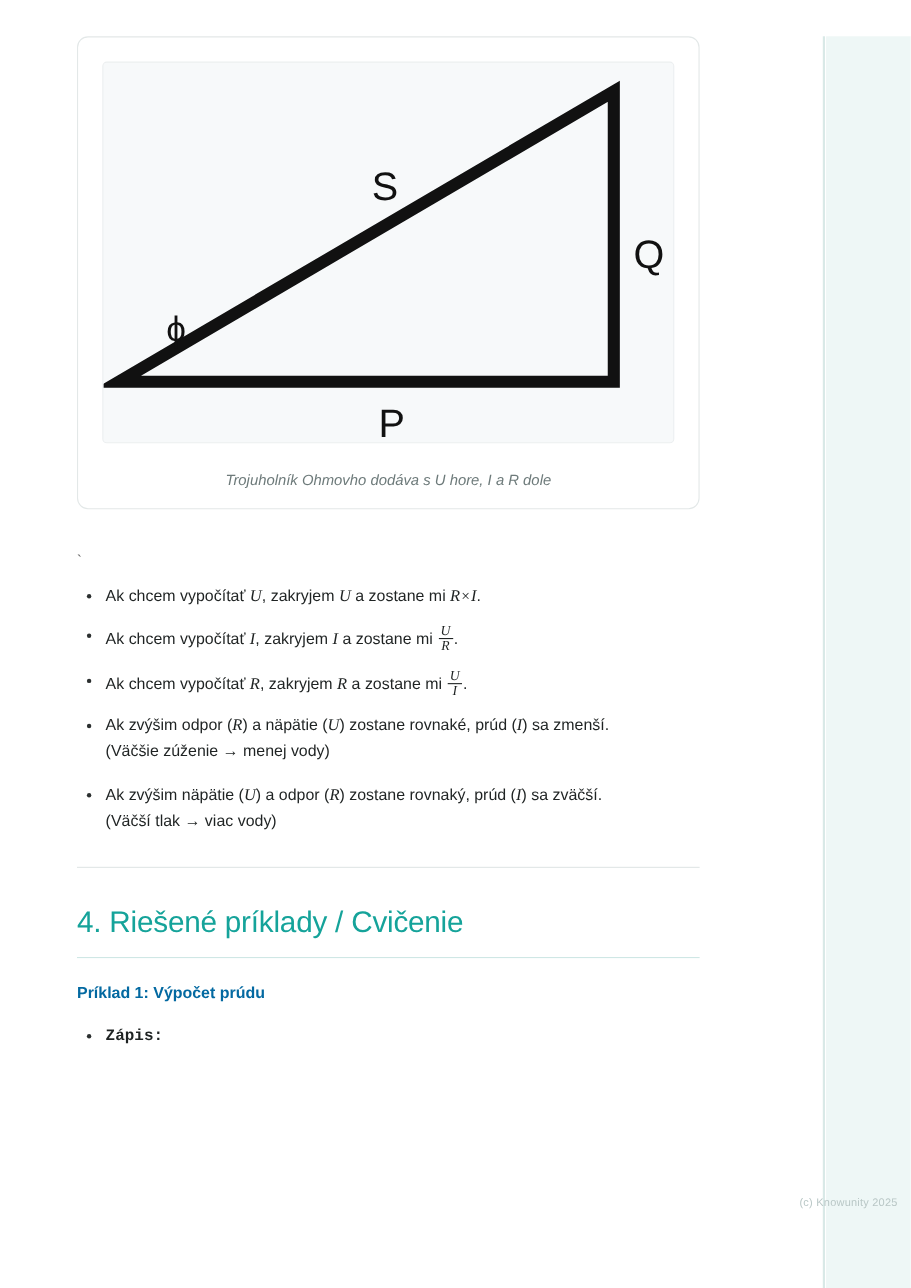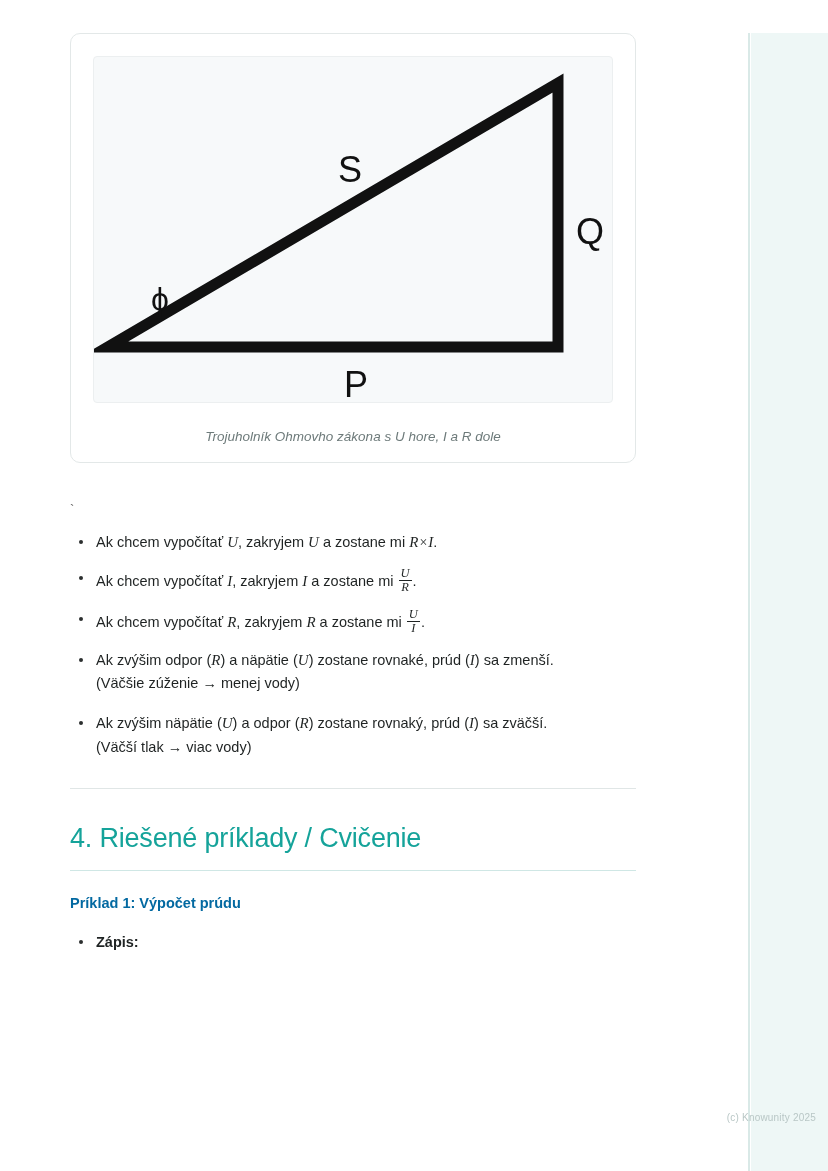--- a/index.html
+++ b/index.html
@@ -37,21 +37,21 @@
     position: absolute;
     top: 33px;
     left: 8px;
     width: 2px;
     bottom: 0;
     background: #d9e9e7;
   }
   .watermark {
     position: absolute;
     right: 12px;
-    bottom: 48px;
+    bottom: 72px;
     font-size: 10px;
     color: #b9c7c6;
     letter-spacing: 0.2px;
     white-space: nowrap;
   }
 
   
   .page {
     position: absolute;
     left: 70px;
@@ -166,39 +166,39 @@
     line-height: 1.6;
     color: #1f2323;
   }
   p.bold-label {
     margin: 24px 0 0 0;
     font-size: 14.5px;
     font-weight: bold;
     color: #0369a1;
   }
   .ex-text { margin-top: 22px; }
-  ul.bullets.last { margin-top: 20px; }
+  ul.bullets.last { margin-top: 20px; font-family: Liberation Mono, monospace; }
   ul.bullets.last > li { font-weight: bold; }
 </style>
 </head>
 <body>
 
 <div class="page">
 
   <div class="figure-card">
     <div class="figure-inner">
       <svg width="522" height="345" viewBox="0 0 522 345" xmlns="http://www.w3.org/2000/svg">
         <polygon points="14,290 464,290 464,26" fill="none" stroke="#111111" stroke-width="11" stroke-linejoin="miter"></polygon>
         <text x="256" y="125" font-family="Liberation Sans, sans-serif" font-size="36" fill="#111" text-anchor="middle">S</text>
         <text x="496" y="187" font-family="Liberation Sans, sans-serif" font-size="36" fill="#111" text-anchor="middle">Q</text>
         <text x="262" y="340" font-family="Liberation Sans, sans-serif" font-size="36" fill="#111" text-anchor="middle">P</text>
         <text x="66" y="253" font-family="Liberation Sans, sans-serif" font-size="32" fill="#111" text-anchor="middle">ϕ</text>
       </svg>
     </div>
-    <div class="figure-caption">Trojuholník Ohmovho zákona s U hore, I a R dole</div>
+    <div class="figure-caption">Trojuholník Ohmovho dodáva s U hore, I a R dole</div>
   </div>
 
   <div class="tick-line">`</div>
 
   <ul class="bullets">
     <li>
       <span>Ak chcem vypočítať </span><span class="mi">U</span><span>, zakryjem </span><span class="mi">U</span><span> a zostane mi </span><span class="mi">R</span><span class="mop">×</span><span class="mi">I</span><span>.</span>
     </li>
     <li>
       <span>Ak chcem vypočítať </span><span class="mi">I</span><span>, zakryjem </span><span class="mi">I</span><span> a zostane mi </span><span class="frac"><span class="num">U</span><span class="den">R</span></span><span>.</span>

